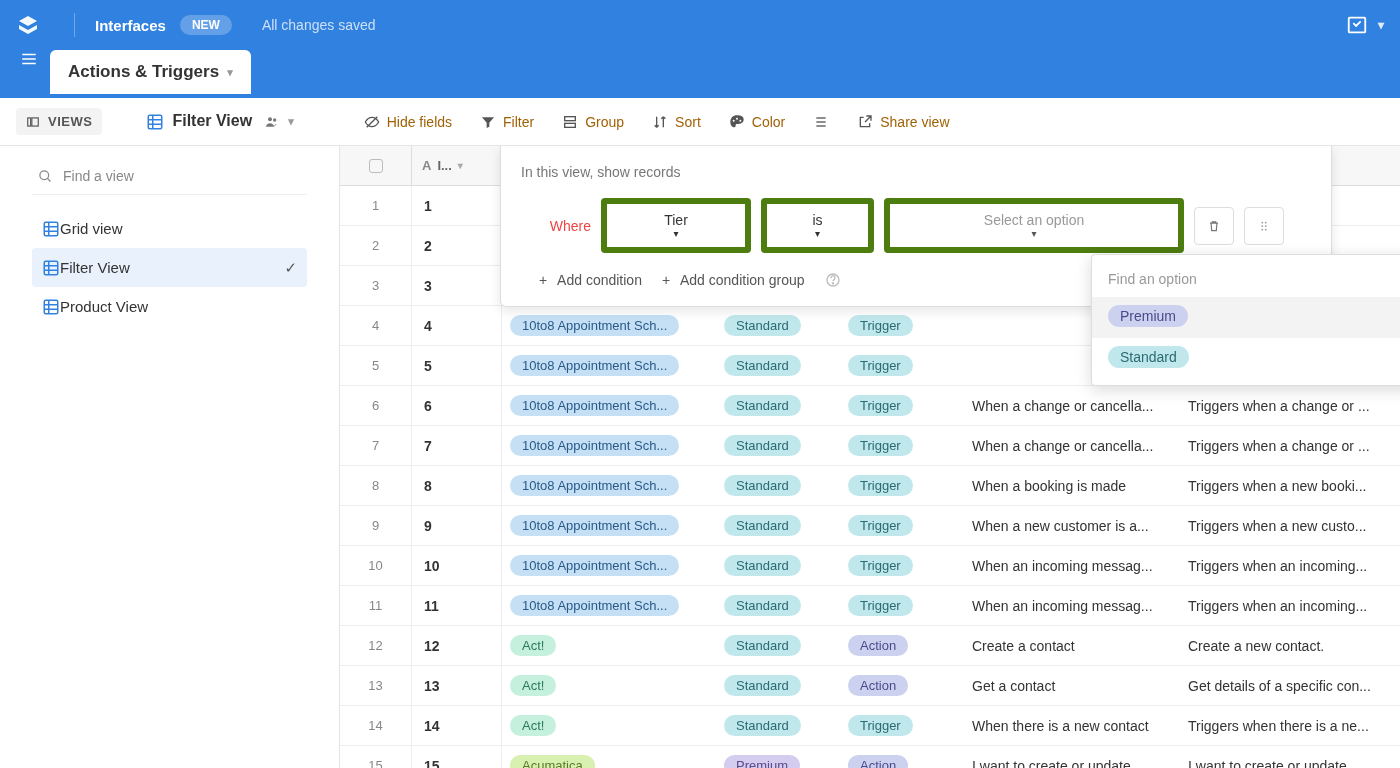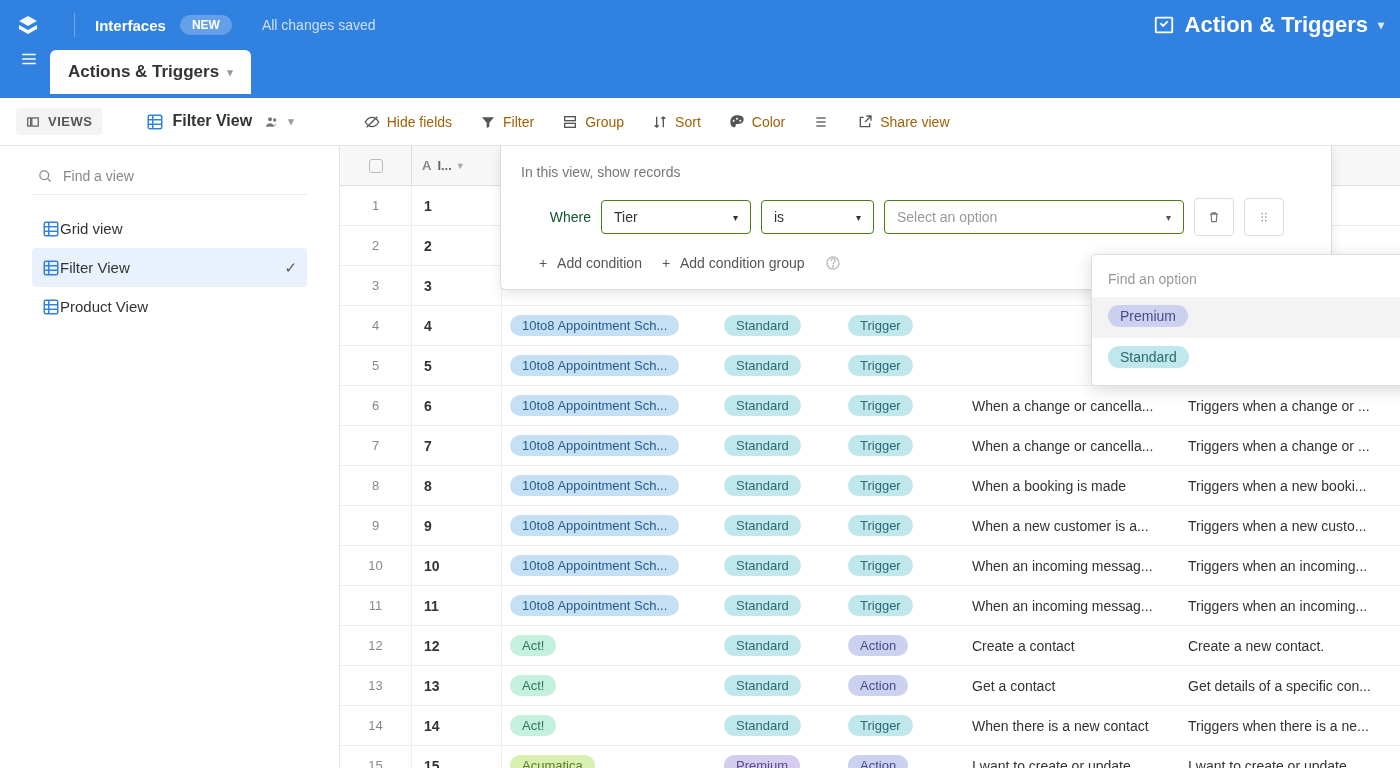--- a/index.html
+++ b/index.html
@@ -55,22 +55,22 @@
 .pill-blue { background: #c5e0f5; color: #2a5a8a; }
 .pill-cyan { background: #c0e8ec; color: #2a6a72; }
 .pill-lav { background: #cdd1f0; color: #4a4a8a; }
 .pill-mint { background: #c5f0dd; color: #2a7a5a; }
 .pill-lime { background: #d8f0b0; color: #5a7a2a; }
 .pill-purple { background: #d5cdf0; color: #5a4a8a; }
 
 .filter-panel { position: absolute; top: 0; left: 160px; width: 832px; background: #fff; border: 1px solid #ddd; border-top: none; border-radius: 0 0 6px 6px; box-shadow: 0 4px 12px rgba(0,0,0,0.1); padding: 18px 20px; z-index: 10; }
 .filter-panel .hint { color: #777; font-size: 14px; margin-bottom: 18px; }
 .filter-row { display: flex; align-items: center; gap: 10px; margin-bottom: 18px; }
-.filter-row .where { width: 70px; text-align: right; color: #14532d; font-size: 14px; }
-.filter-select { border: 1px solid #4d7c0f; border-radius: 4px; padding: 8px 12px; display: flex; align-items: center; justify-content: space-between; font-size: 14px; background: #fff; cursor: pointer; }
+.filter-row .where { width: 70px; text-align: right; color: #ef4444; font-size: 14px; }
+.filter-select { border: 6px solid #4d7c0f; border-radius: 4px; padding: 8px 12px; display: flex; align-items: center; justify-content: space-between; font-size: 14px; background: #fff; cursor: pointer; flex-direction: column; }
 .filter-select.field { width: 150px; }
 .filter-select.op { width: 113px; }
 .filter-select.val { width: 300px; color: #999; }
 .filter-row .icon-btn { width: 40px; height: 38px; border: 1px solid #ddd; border-radius: 4px; display: flex; align-items: center; justify-content: center; cursor: pointer; color: #777; }
 .filter-actions { display: flex; align-items: center; gap: 20px; padding-left: 18px; color: #555; font-size: 14px; }
 .filter-actions .link { cursor: pointer; display: flex; align-items: center; gap: 6px; }
 .filter-actions .help { color: #aaa; }
 
 .dropdown { position: absolute; top: 108px; left: 590px; width: 365px; background: #fff; border: 1px solid #ddd; border-radius: 4px; box-shadow: 0 4px 16px rgba(0,0,0,0.15); z-index: 20; padding: 6px 0; }
 .dropdown .search-opt { padding: 10px 16px; color: #999; font-size: 14px; }
@@ -93,21 +93,20 @@
   <span class="divider"></span>
   <span class="interfaces">Interfaces</span>
   <span class="badge-new">NEW</span>
   <span class="saved">All changes saved</span>
   <span class="spacer"></span>
   <span class="title-area">
     <svg width="22" height="22" viewBox="0 0 24 24" fill="none" stroke="#fff" stroke-width="2">
         <rect x="3" y="4" width="18" height="16" rx="1"></rect>
         <path d="M8 10l3 3 5-5"></path>
       </svg>
-    <span>Action &amp; Triggers</span>
     <span class="caret">▾</span>
   </span>
 </div>
 
 <div class="tabbar">
   <span class="menu-icon">
     <svg width="18" height="18" viewBox="0 0 24 24" fill="none" stroke="#fff" stroke-width="2">
         <line x1="3" y1="6" x2="21" y2="6"></line>
         <line x1="3" y1="12" x2="21" y2="12"></line>
         <line x1="3" y1="18" x2="21" y2="18"></line>

